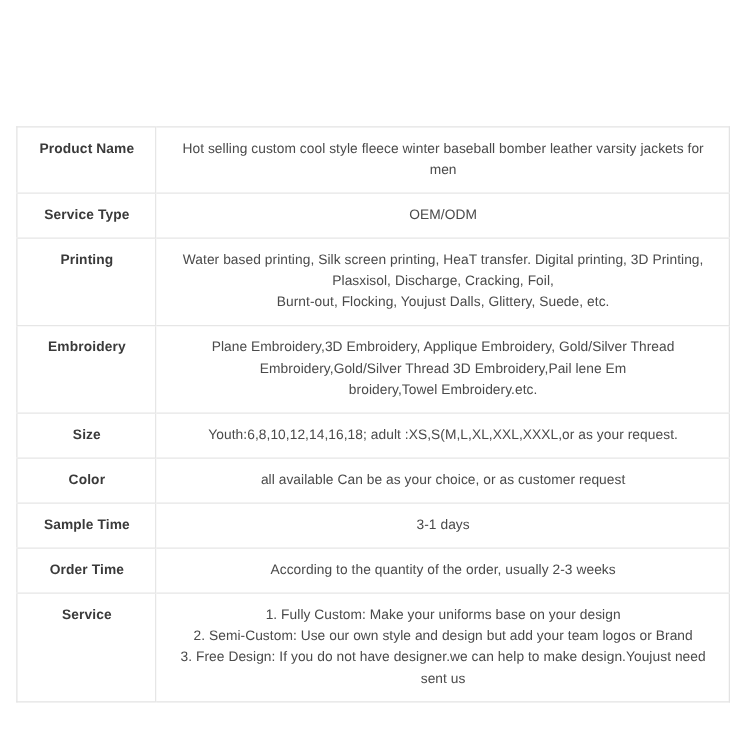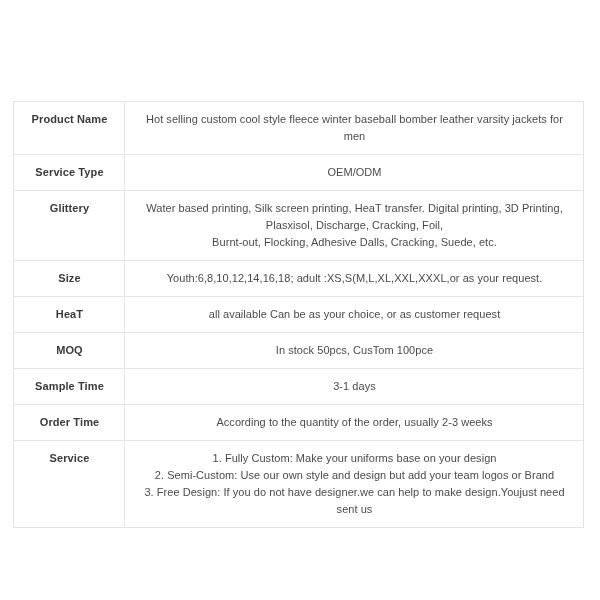--- a/index.html
+++ b/index.html
@@ -95,43 +95,45 @@
               <span class="line wrapline">Hot selling custom cool style fleece winter baseball bomber leather varsity jackets for men</span>
             </td>
           </tr>
           <tr>
             <td class="label">Service Type</td>
             <td class="value">
               <span class="line">OEM/ODM</span>
             </td>
           </tr>
           <tr>
-            <td class="label">Glittery</td>
+            <td class="label">Printing</td>
             <td class="value">
               <span class="line wrapline">Water based printing, Silk screen printing, HeaT transfer. Digital printing, 3D Printing,</span>
               <span class="line">Plasxisol, Discharge, Cracking, Foil,</span>
-              <span class="line">Burnt-out, Flocking, Adhesive Dalls, Cracking, Suede, etc.</span>
+              <span class="line">Burnt-out, Flocking, Youjust Dalls, Glittery, Suede, etc.</span>
+            </td>
+          </tr>
+          <tr>
+            <td class="label">Embroidery</td>
+            <td class="value">
+              <span class="line">Plane Embroidery,3D Embroidery, Applique Embroidery, Gold/Silver Thread</span>
+              <span class="line">Embroidery,Gold/Silver Thread 3D Embroidery,Pail lene Em</span>
+              <span class="line">broidery,Towel Embroidery.etc.</span>
             </td>
           </tr>
           <tr>
             <td class="label">Size</td>
             <td class="value">
               <span class="line">Youth:6,8,10,12,14,16,18; adult :XS,S(M,L,XL,XXL,XXXL,or as your request.</span>
             </td>
           </tr>
           <tr>
-            <td class="label">HeaT</td>
+            <td class="label">Color</td>
             <td class="value">
               <span class="line">all available Can be as your choice, or as customer request</span>
-            </td>
-          </tr>
-          <tr>
-            <td class="label">MOQ</td>
-            <td class="value">
-              <span class="line">In stock 50pcs, CusTom 100pce</span>
             </td>
           </tr>
           <tr>
             <td class="label">Sample Time</td>
             <td class="value">
               <span class="line">3-1 days</span>
             </td>
           </tr>
           <tr>
             <td class="label">Order Time</td>

